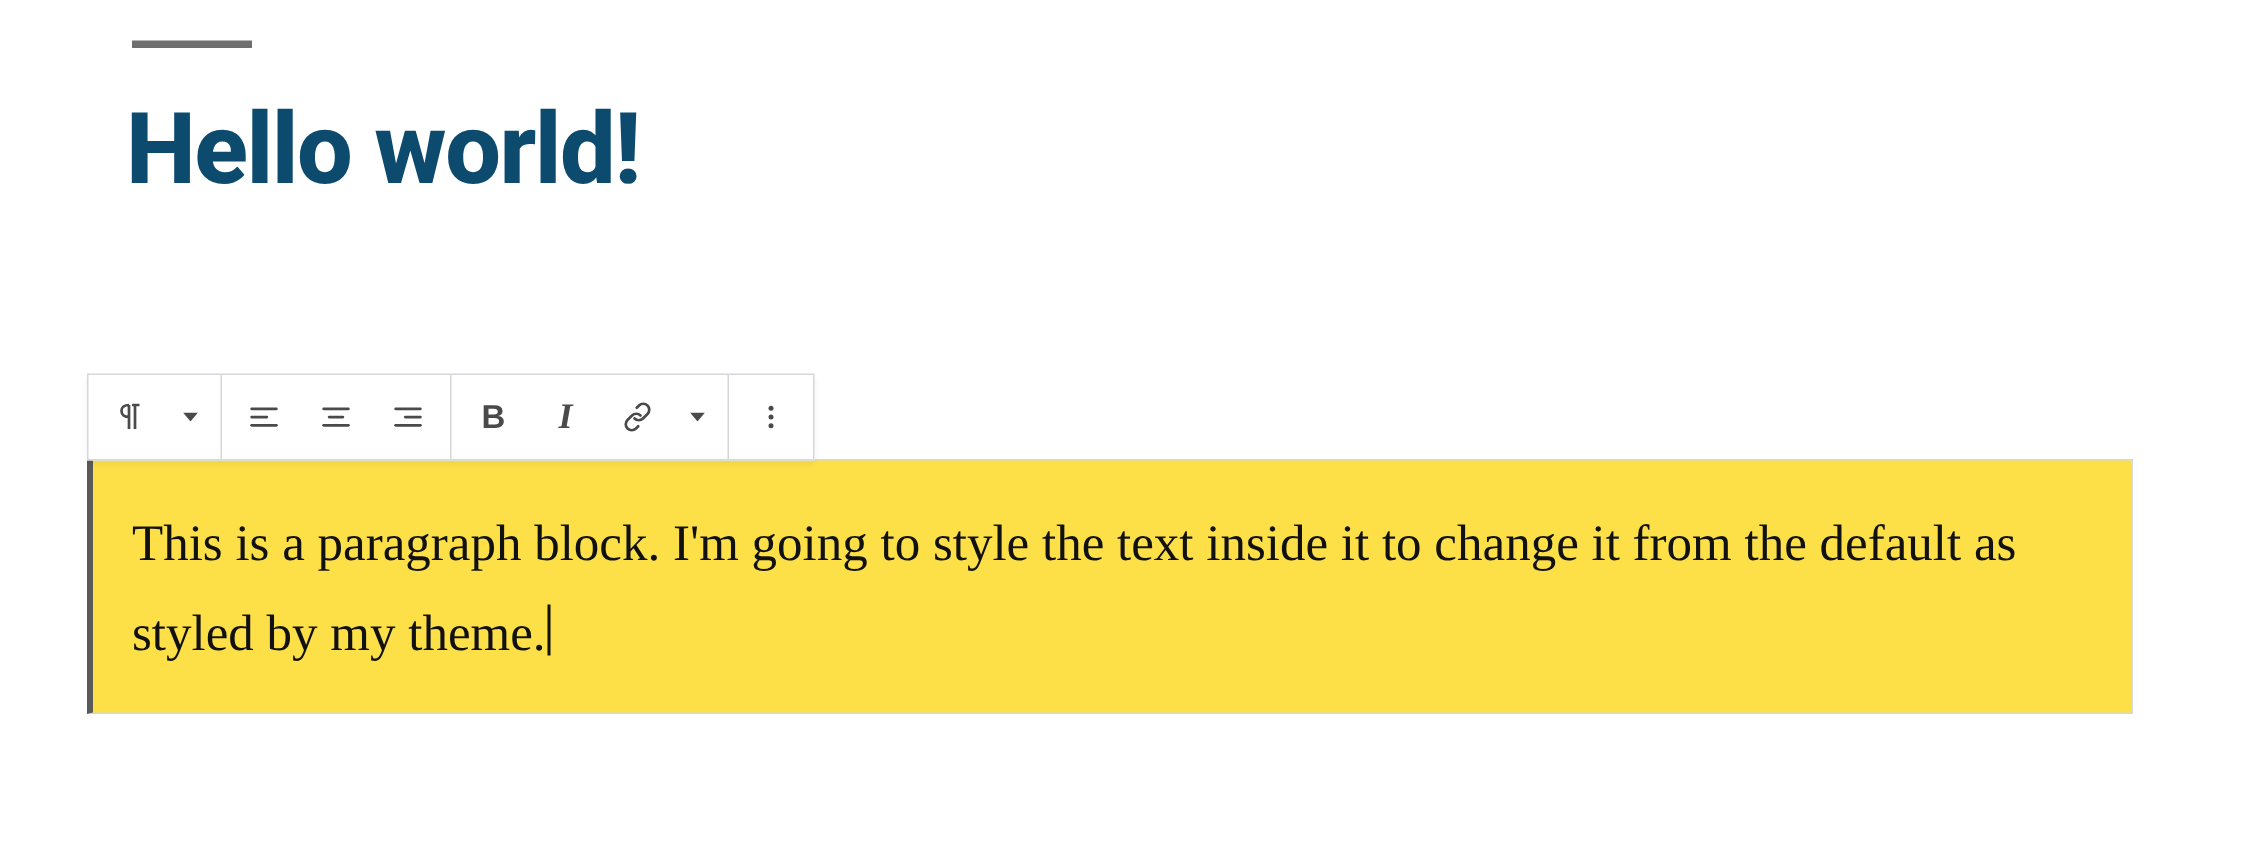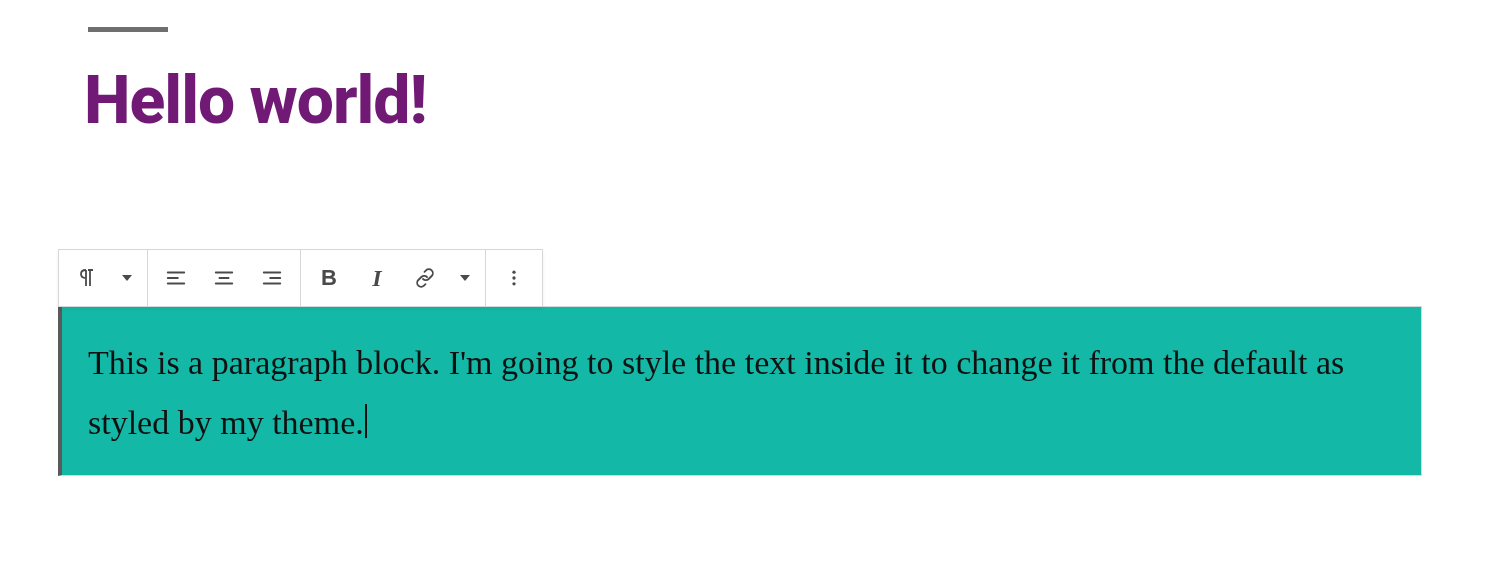--- a/index.html
+++ b/index.html
@@ -26,21 +26,21 @@
     background: #6f6f6f;
   }
   .title {
     position: absolute;
     left: 84px;
     top: 62px;
     font-family: -apple-system, BlinkMacSystemFont, "Segoe UI", Roboto, Helvetica, Arial, sans-serif;
     font-weight: 800;
     font-size: 66px;
     letter-spacing: -1px;
-    color: #701a75;
+    color: #0c4a6e;
   }
   .intro {
     position: absolute;
     left: 88px;
     top: 222px;
     font-size: 34px;
     line-height: 1.35;
     color: #111111;
     white-space: nowrap;
   }
@@ -84,21 +84,21 @@
 
   
   .block {
     position: absolute;
     left: 58px;
     top: 306px;
     width: 1364px;
     height: 170px;
     border: 1px solid #d5d7da;
     border-left: 4px solid #5a5a5a;
-    background: #14b8a6;
+    background: #fde047;
     padding: 26px 28px 26px 26px;
     box-sizing: border-box;
   }
   .block p {
     margin: 0;
     font-size: 34px;
     line-height: 1.75;
     color: #111111;
     position: relative;
   }

